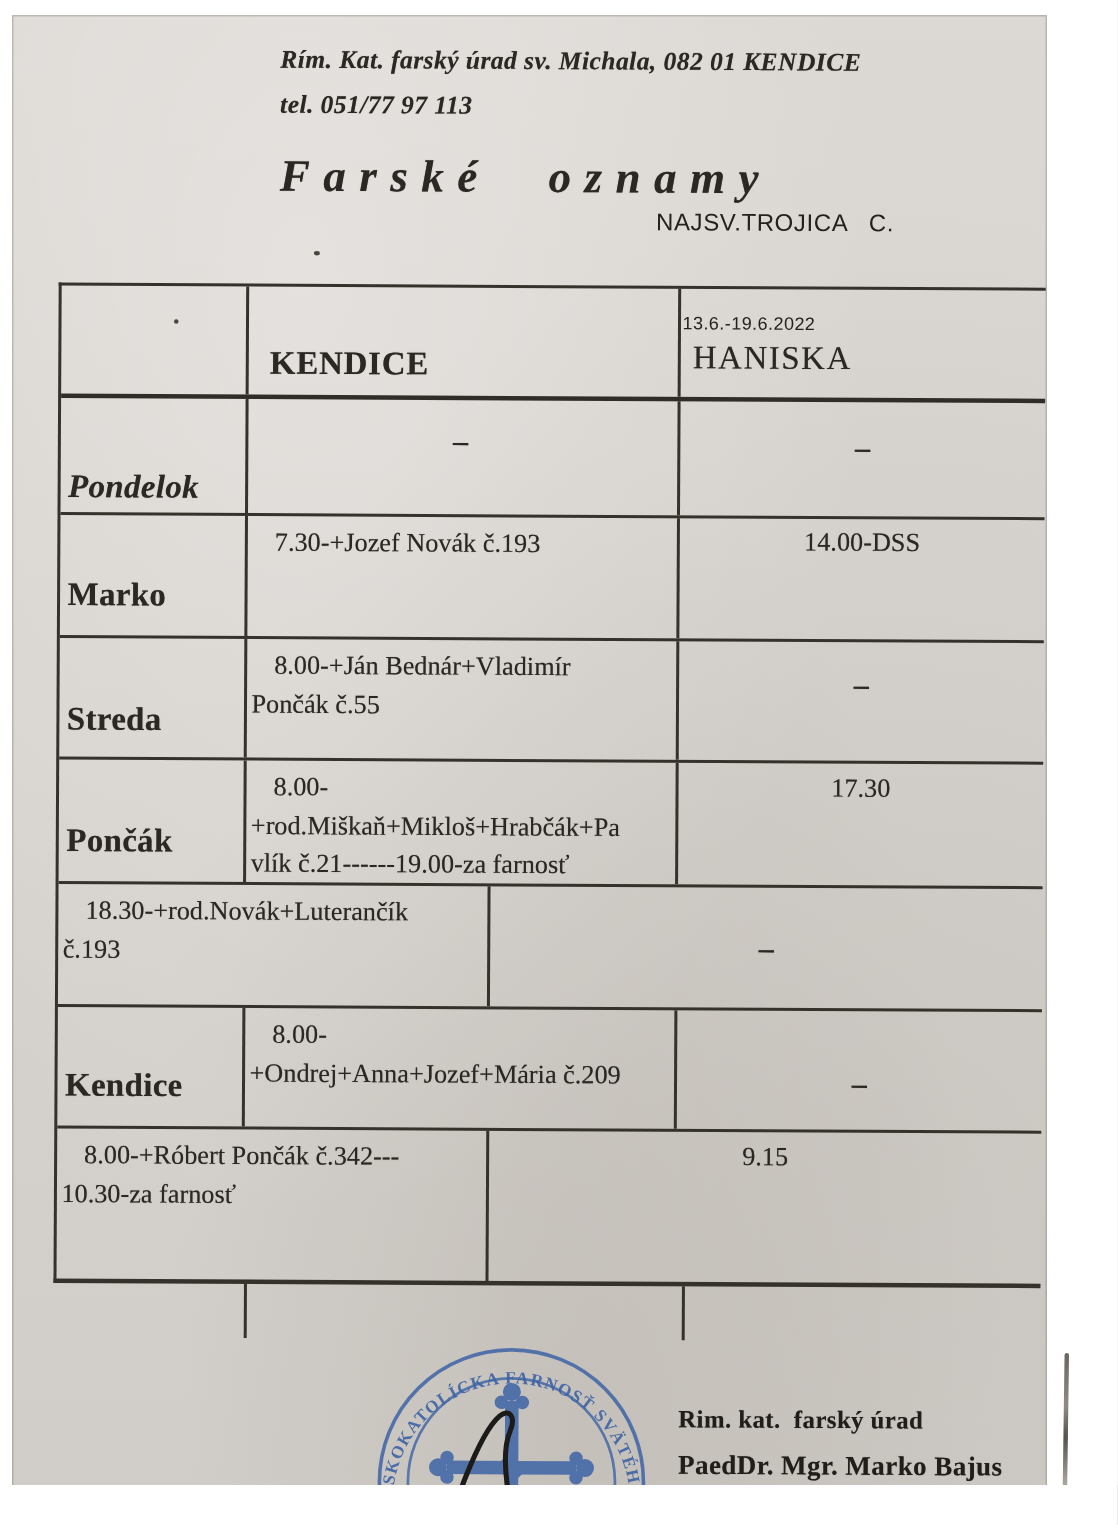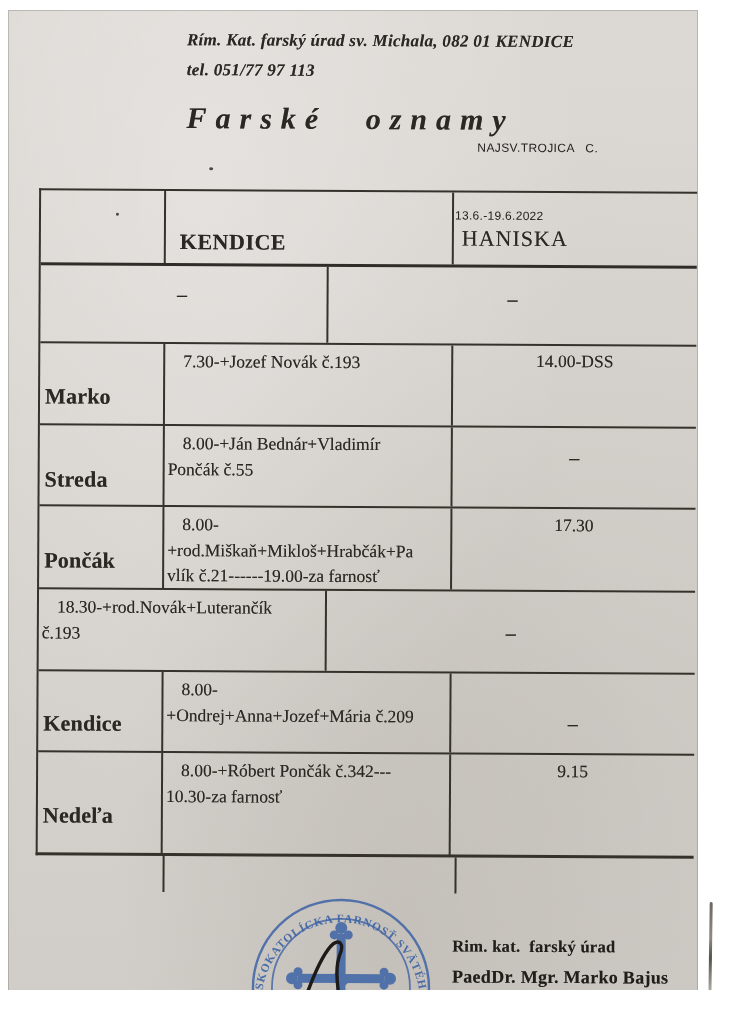--- a/index.html
+++ b/index.html
@@ -23,22 +23,22 @@
               font-size:17px;line-height:30px;letter-spacing:0.3px;}
   
   .corner-stamp{position:absolute;left:8px;top:110px;width:172px;text-align:center;
                 line-height:1.3;transform:rotate(-0.6deg);}
   .corner-stamp .l1{font-size:13px;font-weight:bold;}
   .corner-stamp .l2{font-size:12.5px;font-weight:bold;}
   .corner-stamp .l3{font-size:10.5px;}
 
   .title{position:absolute;left:177px;top:92px;font-size:30px;font-weight:bold;font-style:italic;
          letter-spacing:9px;word-spacing:22px;white-space:pre;}
-  .week-feast{position:absolute;left:468px;top:130px;font-family:"Liberation Sans","DejaVu Sans",sans-serif;
-              font-size:12px;letter-spacing:0.4px;white-space:pre;color:#24221f;}
+  .week-feast{position:absolute;left:428px;top:130px;font-family:"Liberation Sans","DejaVu Sans",sans-serif;
+              font-size:16px;letter-spacing:0.4px;white-space:pre;color:#24221f;}
   .week-date{position:absolute;left:446px;top:155px;font-family:"Liberation Sans","DejaVu Sans",sans-serif;
              font-size:12px;letter-spacing:0.3px;color:#24221f;margin-top:43px;}
 
   .fleck{position:absolute;background:#4a463f;border-radius:50%;}
 
   
   .schedule-table{position:absolute;left:30px;top:180px;width:658px;height:667px;
                   border-left:2px solid #35322c;border-top:2px solid #35322c;
                   border-bottom:3px solid #35322c;box-sizing:border-box;}
   .trow{display:flex;box-sizing:border-box;border-bottom:2px solid #35322c;}
@@ -102,20 +102,23 @@
 
         <div class="trow header">
           <div class="tcell col-day">
             <div class="fleck" style="left:75px;top:22px;width:3px;height:3px;"></div>
           </div>
           <div class="tcell col-ken head-ken soft">KENDICE</div>
           <div class="tcell col-han head-han soft">HANISKA</div>
         </div>
 
         <div class="trow" style="height:78px;">
+          <div class="tcell col-day pb4">
+            <span class="day-label italic soft">Pondelok</span>
+            </div>
           <div class="tcell col-ken">
             <div class="ken-text center soft">–</div>
             </div>
           <div class="tcell col-han">
             <div class="han-text dash pt20 soft">–</div>
             </div>
         </div>
 
         <div class="trow" style="height:82px;">
           <div class="tcell col-day pb14">
@@ -173,23 +176,20 @@
           <div class="tcell col-ken">
             <div class="ken-text soft">8.00-
 +Ondrej+Anna+Jozef+Mária č.209</div>
             </div>
           <div class="tcell col-han">
             <div class="han-text dash pt38 soft">–</div>
             </div>
         </div>
 
         <div class="trow last" style="height:102px;">
-          <div class="tcell col-day pb26">
-            <span class="day-label soft">Nedeľa</span>
-            </div>
           <div class="tcell col-ken">
             <div class="ken-text soft">8.00-+Róbert Pončák č.342---
 10.30-za farnosť</div>
             </div>
           <div class="tcell col-han">
             <div class="han-text pt6 soft">9.15</div>
             </div>
         </div>
       </div>
 

